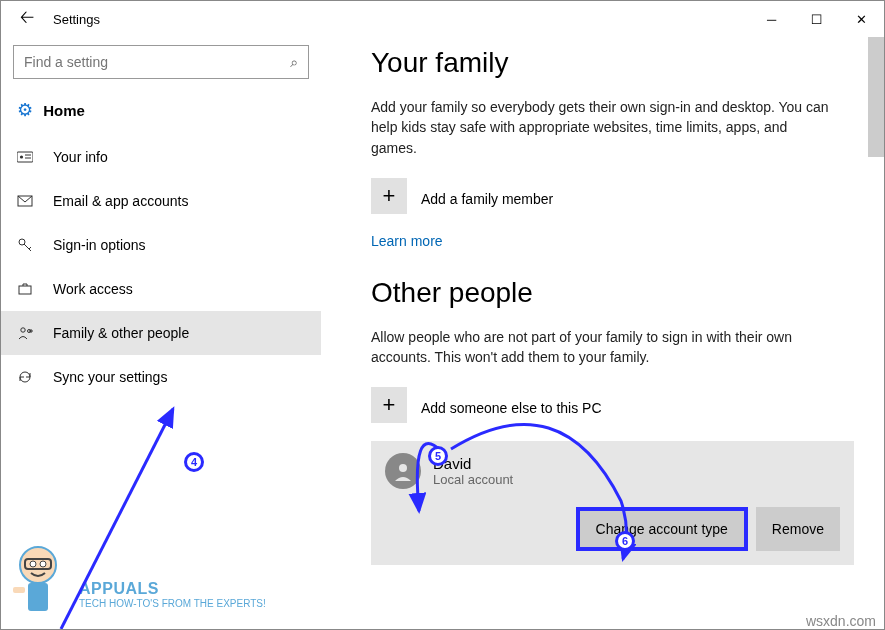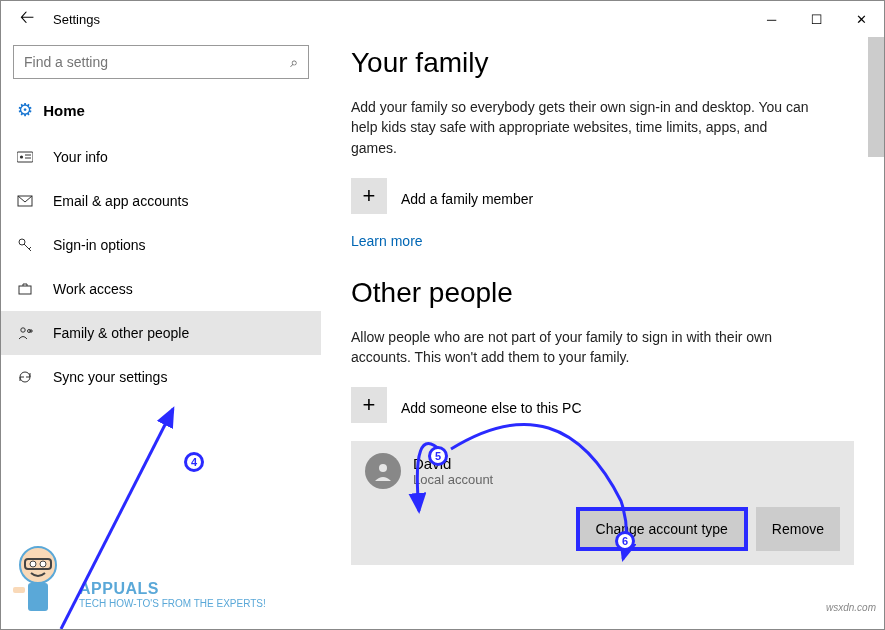--- a/index.html
+++ b/index.html
@@ -6,21 +6,21 @@
 body { background: #fff; width: 885px; height: 630px; overflow: hidden; position: relative; border: 1px solid #888; }
 
 
 .titlebar { height: 36px; display: flex; align-items: center; padding-left: 8px; }
 .titlebar .back { width: 36px; height: 36px; display: flex; align-items: center; justify-content: center; font-size: 18px; }
 .titlebar .title { margin-left: 8px; font-size: 13px; }
 .titlebar .spacer { flex: 1; }
 .titlebar .winbtn { width: 45px; height: 36px; display: flex; align-items: center; justify-content: center; font-size: 13px; }
 
 
-.content { display: flex; height: calc(100% - 36px); }
+.content { display: flex; height: calc(100% - 36px); gap: 20px; }
 .sidebar { width: 320px; padding: 8px 0 0 0; }
 .main { flex: 1; padding: 10px 30px 0 30px; position: relative; overflow: hidden; }
 
 
 .search { margin: 0 12px 14px 12px; border: 1px solid #999; height: 34px; display: flex; align-items: center; padding: 0 10px; }
 .search input { flex: 1; border: none; outline: none; font-size: 14px; color: #666; }
 .search .mag { color: #666; font-size: 14px; }
 
 
 .home-row { display: flex; align-items: center; padding: 6px 16px 14px 16px; }
@@ -57,21 +57,21 @@
 
 .scrollbar { position: absolute; right: 0; top: 36px; width: 16px; height: 120px; background: #ccc; }
 
 
 .bubble { position: absolute; width: 20px; height: 20px; border-radius: 50%; background: #fff; border: 3px solid #2a2aff; color: #2a2aff; font-weight: bold; font-size: 11px; display: flex; align-items: center; justify-content: center; z-index: 10; }
 .arrow-svg { position: absolute; pointer-events: none; z-index: 5; }
 
 
 .watermark { position: absolute; left: 4px; bottom: 4px; font-size: 10px; color: #5aa8d8; }
 .watermark .brand { font-weight: bold; font-size: 16px; letter-spacing: 0.5px; }
-.site { position: absolute; right: 8px; bottom: 16px; font-size: 10px; color: #888; font-style: italic; }
+.site { position: absolute; right: 8px; bottom: 0; font-size: 14px; color: #888; }
 
 .mascot { position:absolute; left:2px; bottom:2px; }
 </style>
 </head>
 <body>
 
 <div class="titlebar">
   <div class="back">🡠</div>
   <div class="title">Settings</div>
   <div class="spacer"></div>

